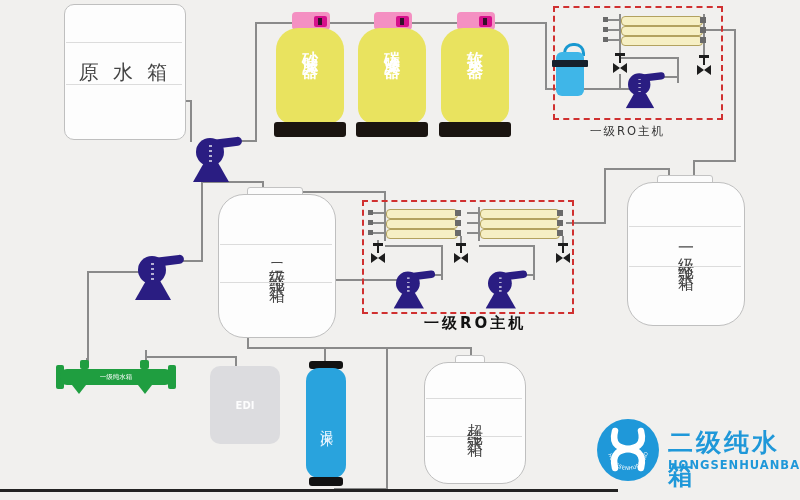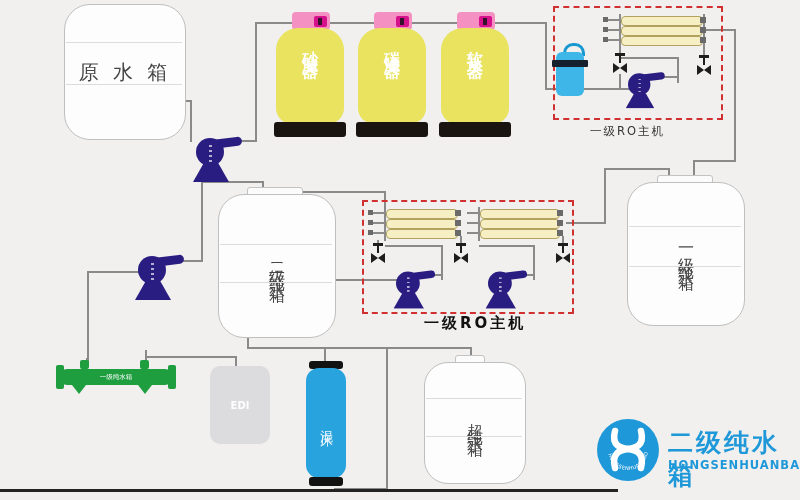--- a/index.html
+++ b/index.html
@@ -39,21 +39,21 @@
   .uvbody{position:absolute;background:#1f9e40;border-radius:7px;}
   .uvflange{position:absolute;background:#1f9e40;border-radius:2px;}
   .uvleg{position:absolute;width:0;height:0;border-left:7px solid transparent;border-right:7px solid transparent;border-top:9px solid #1f9e40;}
   .uvtext{position:absolute;color:#fff;font-size:6.5px;white-space:nowrap;}
   .pfilter{position:absolute;width:28px;height:44px;background:#3fb6e8;border-radius:6px;}
   .pfband{position:absolute;width:36px;height:7px;background:#16202c;border-radius:1px;}
   .pfhandle{position:absolute;width:16px;height:10px;border:3px solid #1898d0;border-bottom:none;border-radius:10px 10px 0 0;}
   .mbcap{position:absolute;background:#121212;border-radius:3px;}
   .mbbody{position:absolute;background:#29a3dd;border-radius:13px;}
   .mblabel{position:absolute;writing-mode:vertical-rl;text-orientation:upright;color:#eaf6ff;font-size:13px;letter-spacing:3px;}
-  .edi{position:absolute;width:60px;height:78px;background:#dcdcdf;border-radius:10px;}
+  .edi{position:absolute;width:70px;height:78px;background:#dcdcdf;border-radius:10px;}
   .edilabel{position:absolute;color:rgba(255,255,255,.92);font-size:10px;font-weight:bold;}
   .logo-cn{position:absolute;color:#1f98d9;font-size:25px;font-weight:bold;letter-spacing:3px;}
   .logo-en{position:absolute;color:#1f98d9;font-size:11.5px;font-weight:bold;letter-spacing:1px;}
 </style>
 </head>
 <body>
 
 <div id="stage">
 
   <div class="pipe h" style="left:180px;top:100px;width:12px"></div>
@@ -191,21 +191,21 @@
       <span class="tx"></span>
   </div>
   <div class="pump" style="left:488px;top:268px;transform:scale(.85);transform-origin:top left">
     <span class="arm"></span>
       <span class="pbody"></span>
       <span class="base"></span>
       <span class="tx"></span>
   </div>
   <div class="rolabel2" style="left:424px;top:314px">一级RO主机</div>
 
-  <div class="tank center" style="left:64px;top:4px;width:120px;height:134px;border-radius:26px">
+  <div class="tank center" style="left:64px;top:4px;width:120px;height:134px;border-radius:10px">
     <span style="font-size:20px;color:#444;letter-spacing:4px">原 水 箱</span>
   </div>
   <div class="seam" style="left:66px;top:42px;width:116px"></div>
   <div class="seam" style="left:66px;top:84px;width:116px"></div>
 
   <div class="lid" style="left:247px;top:187px;width:54px;height:9px"></div>
   <div class="tank center" style="left:218px;top:194px;width:116px;height:142px;border-radius:26px">
     <span class="vlabel">二级纯水箱</span>
   </div>
   <div class="seam" style="left:220px;top:244px;width:112px"></div>

